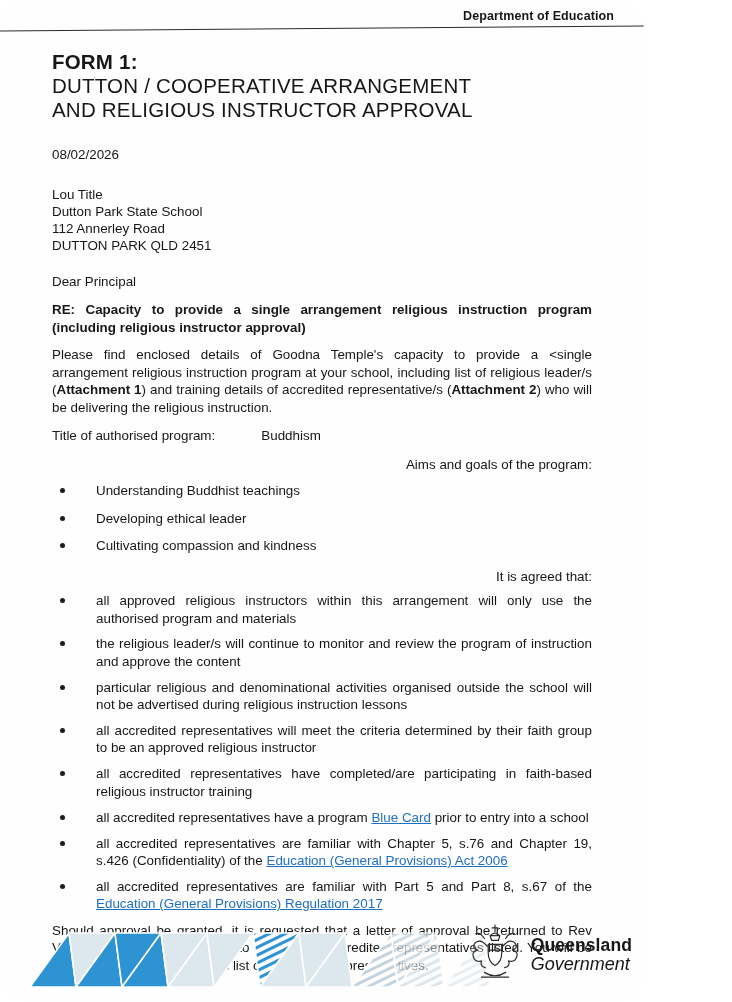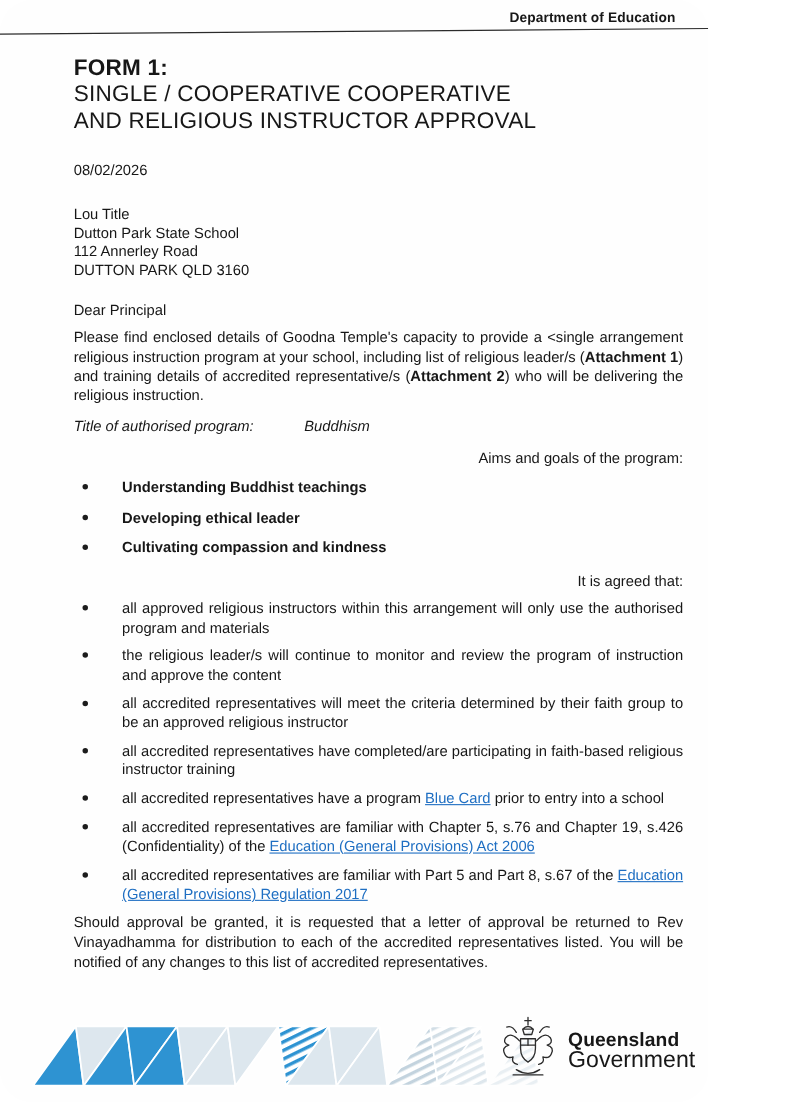--- a/index.html
+++ b/index.html
@@ -28,21 +28,21 @@
     font-weight:700;
     padding:9px 30px 0 0;
     letter-spacing:.1px;
   }
   .rule{
     border:none;
     border-top:1.7px solid #2b2b2b;
     margin:5px 0 0 0;
     transform:rotate(-0.45deg);
   }
-  .inner{padding:0 23px;margin-left:44px;}
+  .inner{padding:0 52px;}
   .titleblock{
     margin-top:21px;
     font-size:20.5px;
     line-height:24px;
     letter-spacing:.2px;
   }
   .t-bold{font-weight:700;}
   .date{margin-top:25px;font-size:13.4px;}
   .recipient{margin-top:24px;font-size:13.4px;line-height:17px;}
   .salutation{margin-top:20px;font-size:13.4px;}
@@ -50,94 +50,96 @@
     margin-top:12px;
     font-weight:700;
     font-size:13.4px;line-height:18px;
     text-align:justify;
   }
   .para{
     margin-top:9px;
     font-size:13.4px;line-height:17.6px;
     text-align:justify;
   }
-  .prog-row{margin-top:12px;font-size:13.4px;font-style:italic;}
+  .prog-row{margin-top:12px;font-size:13.4px;}
   .prog-value{margin-left:46px;}
   .section-label{margin-top:14px;font-size:13.4px;text-align:right;}
   ul.blist{list-style:none;margin:8px 0 0 0;padding:0;font-size:13.4px;}
   ul.blist li{
     position:relative;
     padding-left:44px;
     line-height:17.4px;
     text-align:justify;
   }
-  ul.aims li{margin-top:10px;font-weight:bold;}
+  ul.aims li{margin-top:10px;}
   ul.agreed li{margin-top:8.5px;}
   ul.blist .dot{
     position:absolute;left:8px;top:6px;
     width:5px;height:5px;border-radius:50%;
     background:#1c1c1c;
   }
   .rich-b{font-weight:700;}
   .rich-link{color:var(--link-blue);text-decoration:underline;cursor:pointer;}
   .rich-i{}
   .footer{position:absolute;left:0;right:0;bottom:4px;height:80px;}
   .pattern{position:absolute;left:24px;bottom:7px;}
   .brand{
     position:absolute;right:12px;bottom:12px;
     display:flex;align-items:center;gap:7px;
   }
   .brand-text{display:flex;flex-direction:column;justify-content:center;}
   .brand-l1{font-weight:700;font-size:17.5px;line-height:19px;letter-spacing:.1px;}
-  .brand-l2{font-size:21px;line-height:18px;}
+  .brand-l2{font-size:18px;line-height:18px;font-style:italic;}
 </style>
 </head>
 <body>
 
 <div class="page">
 
   <div class="dept">Department of Education</div>
   <hr class="rule">
 
   <div class="inner">
     <div class="titleblock">
       <div class="t-bold">FORM 1:</div>
-      <div>SINGLE / COOPERATIVE COOPERATIVE</div>
+      <div>DUTTON / COOPERATIVE ARRANGEMENT</div>
       <div>AND RELIGIOUS INSTRUCTOR APPROVAL</div>
     </div>
 
     <div class="date">08/02/2026</div>
 
     <div class="recipient">
       <div>Lou Title</div>
       <div>Dutton Park State School</div>
       <div>112 Annerley Road</div>
-      <div>DUTTON PARK  QLD  3160</div>
+      <div>DUTTON PARK  QLD  2451</div>
     </div>
 
     <div class="salutation">Dear Principal</div>
 
+    <div class="subject">RE: Capacity to provide a single  arrangement religious instruction program (including religious instructor approval)</div>
 
     <div class="para"><span>Please find enclosed details of Goodna Temple's capacity to provide a &lt;single arrangement religious instruction program at your school, including list of religious leader/s (</span><span class="rich-b">Attachment 1</span><span>) and training details of accredited representative/s (</span><span class="rich-b">Attachment 2</span><span>) who will be delivering the religious instruction.</span></div>
 
     <div class="prog-row">
       <span>Title of authorised program:</span><span class="prog-value">Buddhism</span>
     </div>
 
     <div class="section-label">Aims and goals of the program:</div>
     <ul class="blist aims">
         <li><span class="dot"></span><span>Understanding Buddhist teachings</span></li>
         <li><span class="dot"></span><span>Developing ethical leader</span></li>
         <li><span class="dot"></span><span>Cultivating compassion and kindness</span></li>
       </ul>
 
     <div class="section-label">It is agreed that:</div>
     <ul class="blist agreed">
         <li><span class="dot"></span><span><span>all approved religious instructors within this arrangement will only use the authorised program and materials</span></span></li>
         <li><span class="dot"></span><span><span>the religious leader/s will continue to monitor and review the program of instruction and approve the content</span></span></li>
+        <li><span class="dot"></span><span><span>particular religious and denominational activities organised outside the school will not be advertised during religious instruction lessons</span></span></li>
         <li><span class="dot"></span><span><span>all accredited representatives will meet the criteria determined by their faith group to be an approved religious instructor</span></span></li>
         <li><span class="dot"></span><span><span>all accredited representatives have completed/are participating in faith-based religious instructor training</span></span></li>
         <li><span class="dot"></span><span><span>all accredited representatives have a program </span><span class="rich-link">Blue Card</span><span> prior to entry into a school</span></span></li>
         <li><span class="dot"></span><span><span>all accredited representatives are familiar with Chapter 5, s.76 and Chapter 19, s.426 (Confidentiality) of the </span><span class="rich-link rich-i">Education (General Provisions) Act 2006</span></span></li>
         <li><span class="dot"></span><span><span>all accredited representatives are familiar with Part 5 and Part 8, s.67 of the </span><span class="rich-link rich-i">Education (General Provisions) Regulation 2017</span></span></li>
       </ul>
 
     <div class="para">Should approval be granted, it is requested that a letter of approval be returned to Rev Vinayadhamma for distribution to each of the accredited representatives listed. You will be notified of any changes to this list of accredited representatives.</div>
 
   </div>

